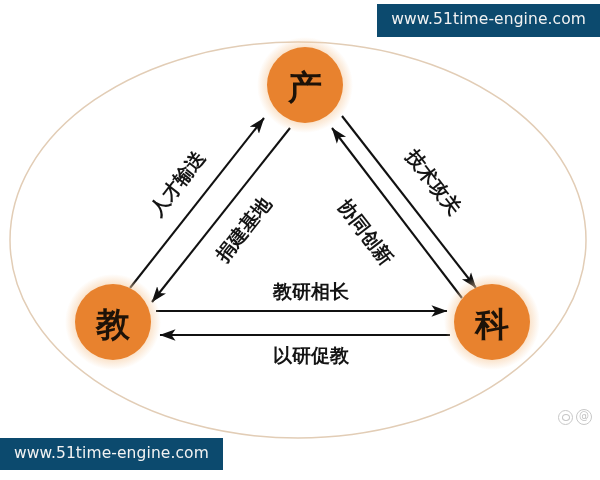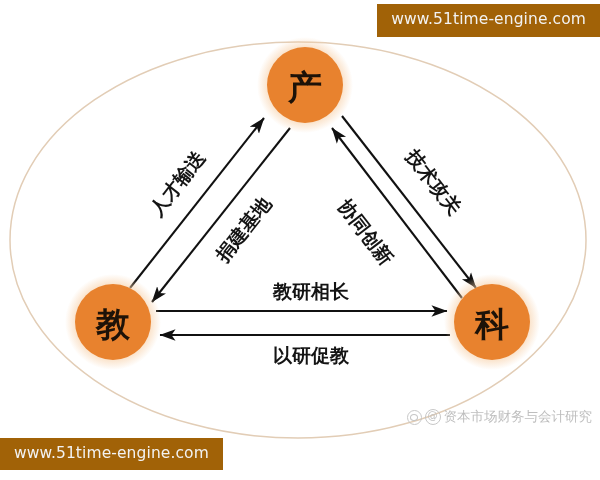--- a/index.html
+++ b/index.html
@@ -25,21 +25,21 @@
   .diagram-svg {
     position: absolute;
     left: 0; top: 0;
     width: 600px;
     height: 480px;
   }
 
   
   .wm {
     position: absolute;
-    background: #a16207;
+    background: #0c4a6e;
     color: #f2f2f2;
     font-family: "DejaVu Sans", sans-serif;
     font-size: 15.5px;
     letter-spacing: 0.1px;
     line-height: 1;
     padding: 8px 14px 9px 14px;
     white-space: nowrap;
   }
   .wm-tr {
     right: 0;
@@ -182,16 +182,15 @@
     </g>
   </svg>
 
   <div class="wm wm-tr">www.51time-engine.com</div>
 
   <div class="wm wm-bl">www.51time-engine.com</div>
 
   <div class="author-wm">
     <span class="paw"></span>
     <span class="at">@</span>
-    <span class="atext">资本市场财务与会计研究</span>
   </div>
 
 </div>
 
 </body></html>

